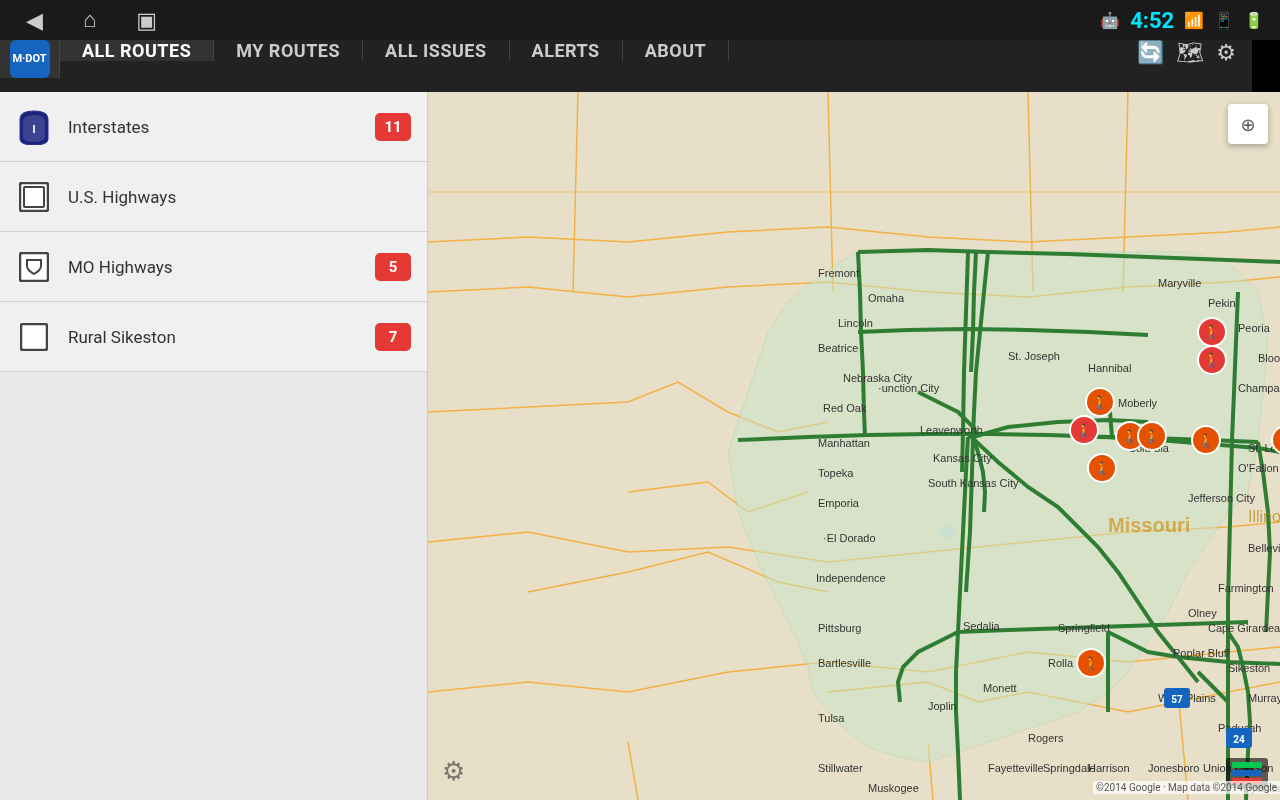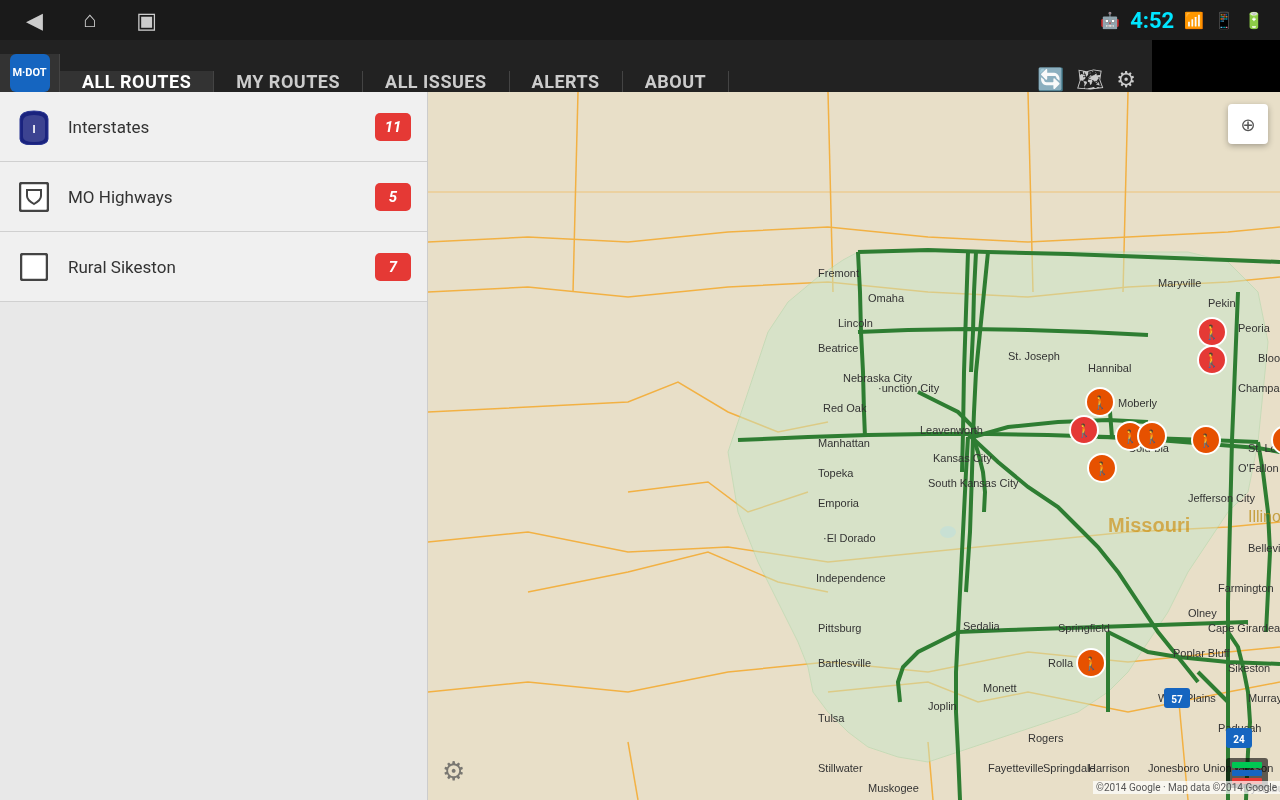--- a/index.html
+++ b/index.html
@@ -12,22 +12,22 @@
       padding: 0 16px;
     }
     .status-left { display: flex; gap: 20px; align-items: center; }
     .status-right { display: flex; align-items: center; gap: 10px; }
     .status-time { color: #00e5ff; font-size: 22px; font-weight: bold; }
     .status-icon { color: #ccc; font-size: 16px; }
     .nav-btn { color: #ccc; font-size: 22px; cursor: pointer; padding: 4px 10px; }
 
     
     #nav-bar {
-      width: 1152px; height: 52px; background: #222;
-      display: flex; align-items: flex-end;
+      width: 1252px; height: 52px; background: #222;
+      display: flex; align-items: flex-start;
     }
     .app-logo {
       width: 60px; background: #333; display: flex; align-items: center; justify-content: center;
       border-right: 1px solid #444;
     }
     .app-logo-inner {
       width: 40px; height: 38px; background: #1565c0; border-radius: 6px;
       display: flex; align-items: center; justify-content: center;
       color: white; font-size: 9px; font-weight: bold; text-align: center; line-height: 1.2;
     }
@@ -55,21 +55,21 @@
       display: flex; align-items: center; padding: 0 16px;
       height: 70px; border-bottom: 1px solid #d0d0d0; cursor: pointer; background: #f0f0f0;
     }
     .route-icon {
       width: 36px; height: 36px; margin-right: 16px; display: flex; align-items: center; justify-content: center;
     }
     .route-label { flex: 1; font-size: 17px; color: #333; font-weight: 400; }
     .route-badge {
       min-width: 36px; height: 28px; background: #e53935; border-radius: 5px;
       display: flex; align-items: center; justify-content: center;
-      color: white; font-size: 15px; font-weight: bold; padding: 0 2px; font-style: italic;
+      color: white; font-size: 15px; font-weight: bold; padding: 0 2px;
     }
     .route-badge.hidden { visibility: hidden; }
 
     
     #map-area {
       flex: 1; position: relative; overflow: hidden; background: #e8dfc8;
     }
 
     
     #map-svg {
@@ -147,20 +147,30 @@
         <svg width="32" height="36" viewBox="0 0 32 36">
           <path d="M2,10 Q2,2 16,2 Q30,2 30,10 L30,30 Q30,36 16,36 Q2,36 2,30 Z" fill="#1a237e" stroke="#283593" stroke-width="1"></path>
           <path d="M5,12 Q5,6 16,6 Q27,6 27,12 L27,28 Q27,33 16,33 Q5,33 5,28 Z" fill="white" opacity="0.15"></path>
           <text x="16" y="24" text-anchor="middle" fill="white" font-size="11" font-weight="bold" font-family="Arial">I</text>
         </svg>
       </div>
       <span class="route-label">Interstates</span>
       <div class="route-badge">11</div>
     </div>
 
+    <div class="route-item">
+      <div class="route-icon">
+        <svg width="30" height="30" viewBox="0 0 30 30">
+          <rect x="1" y="1" width="28" height="28" fill="white" stroke="#444" stroke-width="2.5" rx="2"></rect>
+          <rect x="5" y="5" width="20" height="20" fill="white" stroke="#444" stroke-width="2" rx="1"></rect>
+        </svg>
+      </div>
+      <span class="route-label">U.S. Highways</span>
+      <div class="route-badge hidden">0</div>
+    </div>
 
     <div class="route-item">
       <div class="route-icon">
         <svg width="30" height="30" viewBox="0 0 30 30">
           <rect x="1" y="1" width="28" height="28" fill="white" stroke="#444" stroke-width="2.5" rx="2"></rect>
           <path d="M8,8 L22,8 L22,14 Q22,18 15,22 Q8,18 8,14 Z" fill="none" stroke="#444" stroke-width="2"></path>
         </svg>
       </div>
       <span class="route-label">MO Highways</span>
       <div class="route-badge">5</div>

